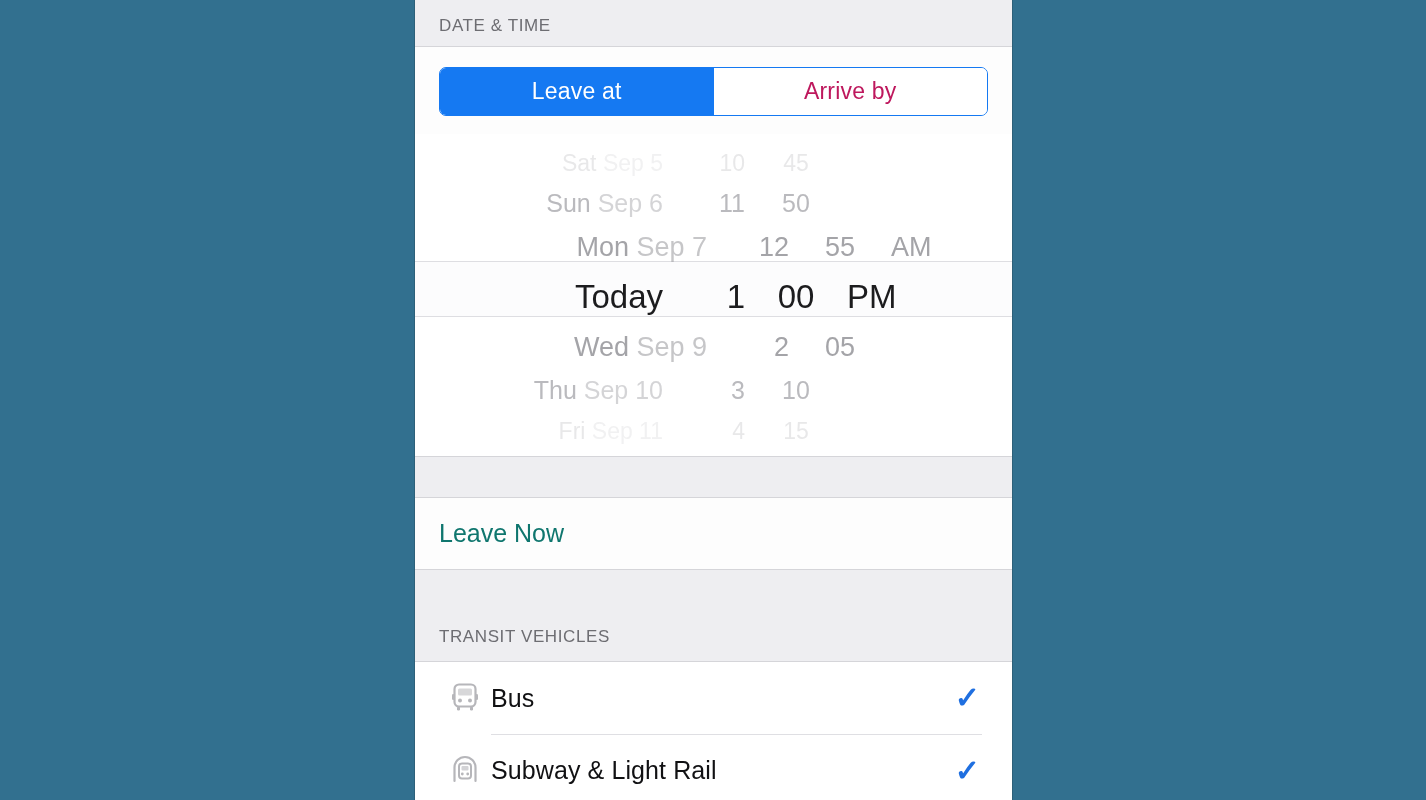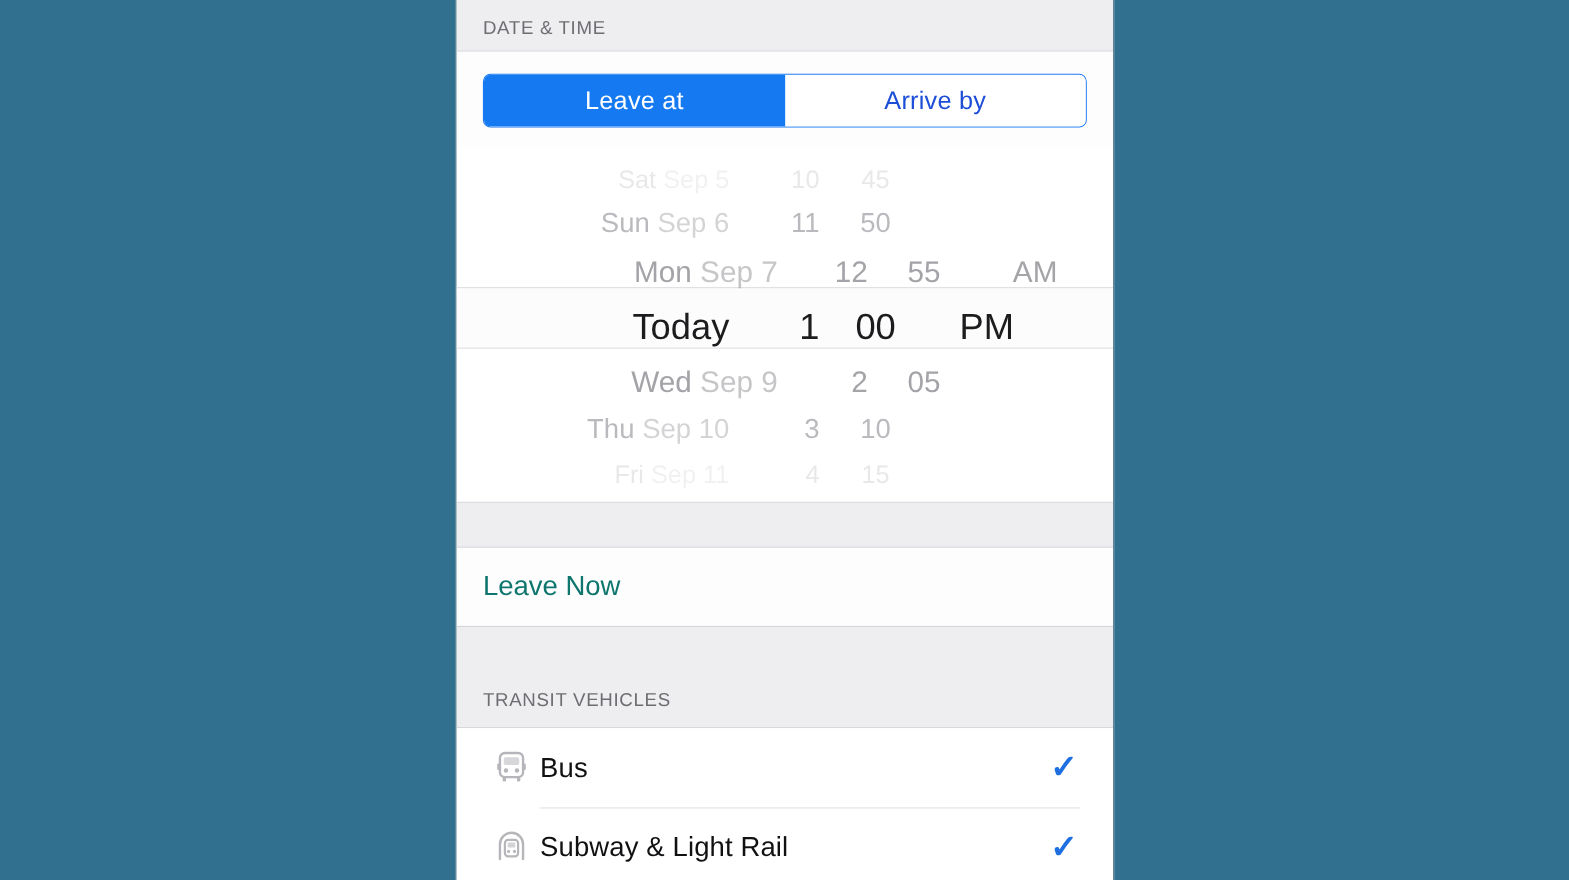--- a/index.html
+++ b/index.html
@@ -85,21 +85,21 @@
     letter-spacing: 0.2px;
     cursor: pointer;
     user-select: none;
   }
   .seg.active {
     background: #1579f2;
     color: #ffffff;
   }
   .seg.inactive {
     background: #ffffff;
-    color: #1d4ed8;
+    color: #be185d;
   }
 
   
   .picker {
     position: relative;
     background: #ffffff;
     height: 322px;
     overflow: hidden;
     padding-top: 4px;
   }
@@ -108,21 +108,21 @@
     display: flex;
     align-items: center;
     height: 43px;
     width: 100%;
     user-select: none;
   }
 
   .pk-date   { width: 248px; text-align: right; padding-right: 0; }
   .pk-hour   { width: 82px;  text-align: right; }
   .pk-min    { width: 102px; text-align: center; }
-  .pk-ampm   { width: 100px; text-align: center; padding-left: 0; }
+  .pk-ampm   { width: 100px; text-align: left; padding-left: 0; }
 
   .picker-row .col { white-space: nowrap; margin-top: 12px; }
 
   
   .dow  { }
   .dmon { opacity: 0.62; }
 
   
   .r-f3 { font-size: 23px; color: #d6d6d8; opacity: 0.55; height: 38px; filter: blur(0.6px); }
   .r-f2 { font-size: 25px; color: #b5b5b9; opacity: 0.92; height: 43px; }

